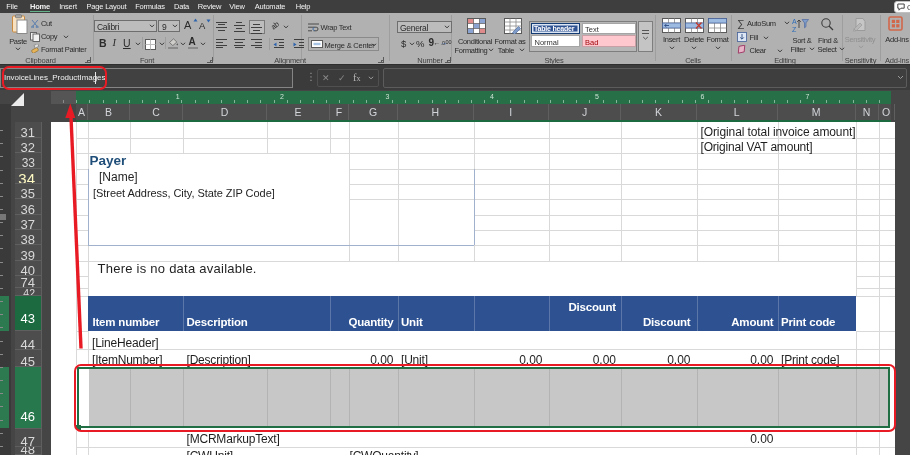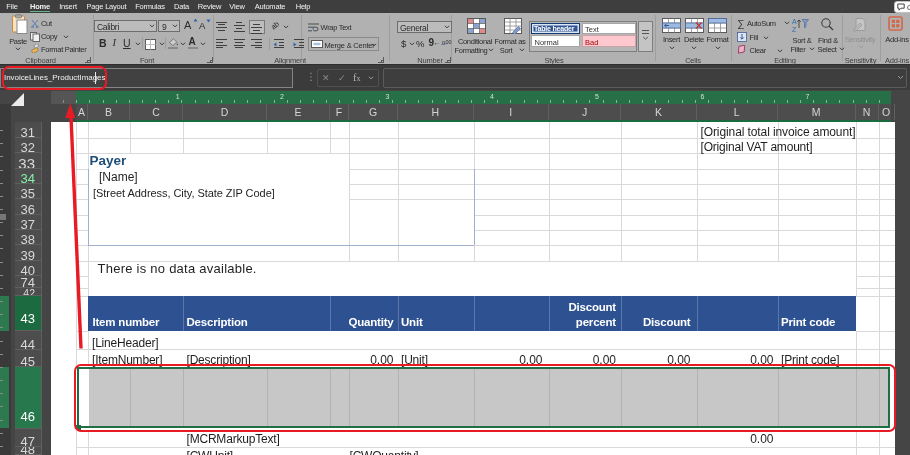--- a/index.html
+++ b/index.html
@@ -212,21 +212,21 @@
 <div class="ab" style="left:431px;top:45.5px;width:80px;text-align:center;font-size:7.5px;letter-spacing:-0.3px;color:#2b2b2b;">Formatting</div>
 <svg class="ab" style="left:488px;top:48px;" width="6" height="4" viewBox="0 0 6 4">
       <path d="M0.8 0.8 l2.2 2 L5.2 0.8" stroke="#444" stroke-width="1" fill="none"></path>
     </svg>
 <svg class="ab" style="left:504px;top:18px;" width="18" height="16" viewBox="0 0 18 16">
       <rect x="0.5" y="0.5" width="17" height="15" fill="#fff" stroke="#5a5a5a"></rect>
       <path d="M0.5 4 h17 M0.5 8 h17 M0.5 12 h17 M6 0.5 v15 M12 0.5 v15" stroke="#8a8a8a" stroke-width="0.8"></path>
       <path d="M8.5 14.5 L14.5 8.5 L16.5 10.5 L10.5 16.5 z" fill="#7f9dc8" stroke="#44609a" stroke-width="0.6"></path>
     </svg>
 <div class="ab" style="left:470px;top:37px;width:80px;text-align:center;font-size:7.5px;letter-spacing:-0.3px;color:#2b2b2b;">Format as</div>
-<div class="ab" style="left:466px;top:45.5px;width:80px;text-align:center;font-size:7.5px;letter-spacing:-0.3px;color:#2b2b2b;">Sort</div>
+<div class="ab" style="left:466px;top:45.5px;width:80px;text-align:center;font-size:7.5px;letter-spacing:-0.3px;color:#2b2b2b;">Table</div>
 <svg class="ab" style="left:518.5px;top:48px;" width="6" height="4" viewBox="0 0 6 4">
       <path d="M0.8 0.8 l2.2 2 L5.2 0.8" stroke="#444" stroke-width="1" fill="none"></path>
     </svg>
 <div style="position:absolute;left:528.5px;top:20.5px;width:108.5px;height:31.5px;background:#b7b7b7;border:1px solid #7e7e7e;"></div>
 <div style="position:absolute;left:531px;top:22.5px;width:48.5px;height:11px;background:#2d5191;border:1px solid #123a73;box-shadow:inset 0 0 0 1.5px #dce6f4;"></div>
 <div class="ab" style="left:534px;top:25px;font-size:7px;font-weight:bold;letter-spacing:-0.2px;color:#fff;">Table header</div>
 <div style="position:absolute;left:581.5px;top:22.5px;width:54px;height:11px;background:#fff;border:1px solid #a5a5a5;"></div>
 <div class="ab" style="left:585px;top:24.5px;font-size:7.5px;color:#333;">Text</div>
 <div style="position:absolute;left:531px;top:35px;width:48.5px;height:11.5px;background:#fff;border:1px solid #a5a5a5;"></div>
 <div class="ab" style="left:534.5px;top:37.5px;font-size:7.5px;color:#333;">Normal</div>
@@ -465,24 +465,24 @@
 <div style="position:absolute;left:0px;top:214px;width:6px;height:6px;background:#777;"></div>
 <div style="position:absolute;left:15px;top:122px;width:25.5px;height:333px;background:#4d4d4d;"></div>
 <div style="position:absolute;left:40.5px;top:122px;width:1px;height:333px;background:#5f5f5f;"></div>
 <div style="position:absolute;left:15px;top:122px;width:25.5px;height:15.5px;background:transparent;border-bottom:1px solid #5f5f5f;overflow:hidden;display:flex;align-items:flex-end;justify-content:flex-end;">
       <span style="font-size:13px;color:#d8d8d8;padding:0 5.5px 1px 0;line-height:13px;transform:translateY(3px);">31</span>
     </div>
 <div style="position:absolute;left:15px;top:137.5px;width:25.5px;height:15.0px;background:transparent;border-bottom:1px solid #5f5f5f;overflow:hidden;display:flex;align-items:flex-end;justify-content:flex-end;">
       <span style="font-size:13px;color:#d8d8d8;padding:0 5.5px 1px 0;line-height:13px;transform:translateY(3px);">32</span>
     </div>
 <div style="position:absolute;left:15px;top:152.5px;width:25.5px;height:16.0px;background:transparent;border-bottom:1px solid #5f5f5f;overflow:hidden;display:flex;align-items:flex-end;justify-content:flex-end;">
-      <span style="font-size:15px;color:#d8d8d8;padding:0 5.5px 1px 0;line-height:13px;transform:translateY(3px);">33</span>
+      <span style="font-size:12px;color:#d8d8d8;padding:0 5.5px 1px 0;line-height:13px;transform:translateY(3px);">33</span>
     </div>
 <div style="position:absolute;left:15px;top:168.5px;width:25.5px;height:15.199999999999989px;background:transparent;border-bottom:1px solid #5f5f5f;overflow:hidden;display:flex;align-items:flex-end;justify-content:flex-end;">
-      <span style="font-size:13px;color:#86efac;padding:0 5.5px 1px 0;line-height:13px;transform:translateY(3px);text-decoration:underline;">34</span>
+      <span style="font-size:15px;color:#fef9c3;padding:0 5.5px 1px 0;line-height:13px;transform:translateY(3px);text-decoration:underline;">34</span>
     </div>
 <div style="position:absolute;left:15px;top:183.7px;width:25.5px;height:15.600000000000023px;background:transparent;border-bottom:1px solid #5f5f5f;overflow:hidden;display:flex;align-items:flex-end;justify-content:flex-end;">
       <span style="font-size:13px;color:#d8d8d8;padding:0 5.5px 1px 0;line-height:13px;transform:translateY(3px);">35</span>
     </div>
 <div style="position:absolute;left:15px;top:199.3px;width:25.5px;height:15.299999999999983px;background:transparent;border-bottom:1px solid #5f5f5f;overflow:hidden;display:flex;align-items:flex-end;justify-content:flex-end;">
       <span style="font-size:13px;color:#d8d8d8;padding:0 5.5px 1px 0;line-height:13px;transform:translateY(3px);">36</span>
     </div>
 <div style="position:absolute;left:15px;top:214.6px;width:25.5px;height:15.599999999999994px;background:transparent;border-bottom:1px solid #5f5f5f;overflow:hidden;display:flex;align-items:flex-end;justify-content:flex-end;">
       <span style="font-size:13px;color:#d8d8d8;padding:0 5.5px 1px 0;line-height:13px;transform:translateY(3px);">37</span>
     </div>
@@ -581,22 +581,22 @@
 <div style="position:absolute;left:473.5px;top:295.6px;width:1px;height:35.4px;background:rgba(255,255,255,0.22);"></div>
 <div style="position:absolute;left:549px;top:295.6px;width:1px;height:35.4px;background:rgba(255,255,255,0.22);"></div>
 <div style="position:absolute;left:621px;top:295.6px;width:1px;height:35.4px;background:rgba(255,255,255,0.22);"></div>
 <div style="position:absolute;left:697px;top:295.6px;width:1px;height:35.4px;background:rgba(255,255,255,0.22);"></div>
 <div style="position:absolute;left:777.5px;top:295.6px;width:1px;height:35.4px;background:rgba(255,255,255,0.22);"></div>
 <div style="position:absolute;left:92.5px;top:316px;font-size:11.5px;color:#ffffff;font-weight:bold;letter-spacing:-0.2px;white-space:nowrap;">Item number</div>
 <div style="position:absolute;left:186.5px;top:316px;font-size:11.5px;color:#ffffff;font-weight:bold;letter-spacing:-0.2px;white-space:nowrap;">Description</div>
 <div style="position:absolute;left:93.5px;top:316px;width:300px;text-align:right;font-size:11.5px;color:#ffffff;font-weight:bold;letter-spacing:-0.2px;white-space:nowrap;">Quantity</div>
 <div style="position:absolute;left:401px;top:316px;font-size:11.5px;color:#ffffff;font-weight:bold;letter-spacing:-0.2px;white-space:nowrap;">Unit</div>
 <div style="position:absolute;left:316px;top:300.5px;width:300px;text-align:right;font-size:11.5px;color:#ffffff;font-weight:bold;letter-spacing:-0.2px;white-space:nowrap;">Discount</div>
-<div style="position:absolute;left:316px;top:316px;width:300px;text-align:right;font-size:11.5px;color:#ffffff;font-weight:bold;letter-spacing:-0.2px;white-space:nowrap;">percent</div>
 <div style="position:absolute;left:390.5px;top:316px;width:300px;text-align:right;font-size:11.5px;color:#ffffff;font-weight:bold;letter-spacing:-0.2px;white-space:nowrap;">Discount</div>
+<div style="position:absolute;left:473.5px;top:316px;width:300px;text-align:right;font-size:11.5px;color:#ffffff;font-weight:bold;letter-spacing:-0.2px;white-space:nowrap;">Amount</div>
 <div style="position:absolute;left:781px;top:316px;font-size:11.5px;color:#ffffff;font-weight:bold;letter-spacing:-0.2px;white-space:nowrap;">Print code</div>
 <div style="position:absolute;left:92px;top:335.5px;font-size:12px;color:#1f1f1f;letter-spacing:-0.2px;white-space:nowrap;">[LineHeader]</div>
 <div style="position:absolute;left:92px;top:352.5px;font-size:12px;color:#1f1f1f;letter-spacing:-0.2px;white-space:nowrap;">[ItemNumber]</div>
 <div style="position:absolute;left:186.5px;top:352.5px;font-size:12px;color:#1f1f1f;letter-spacing:-0.2px;white-space:nowrap;">[Description]</div>
 <div style="position:absolute;left:93.5px;top:352.5px;width:300px;text-align:right;font-size:12px;color:#1f1f1f;white-space:nowrap;">0.00</div>
 <div style="position:absolute;left:401px;top:352.5px;font-size:12px;color:#1f1f1f;letter-spacing:-0.2px;white-space:nowrap;">[Unit]</div>
 <div style="position:absolute;left:242.5px;top:352.5px;width:300px;text-align:right;font-size:12px;color:#1f1f1f;white-space:nowrap;">0.00</div>
 <div style="position:absolute;left:316px;top:352.5px;width:300px;text-align:right;font-size:12px;color:#1f1f1f;white-space:nowrap;">0.00</div>
 <div style="position:absolute;left:390.5px;top:352.5px;width:300px;text-align:right;font-size:12px;color:#1f1f1f;white-space:nowrap;">0.00</div>
 <div style="position:absolute;left:473.5px;top:352.5px;width:300px;text-align:right;font-size:12px;color:#1f1f1f;white-space:nowrap;">0.00</div>

